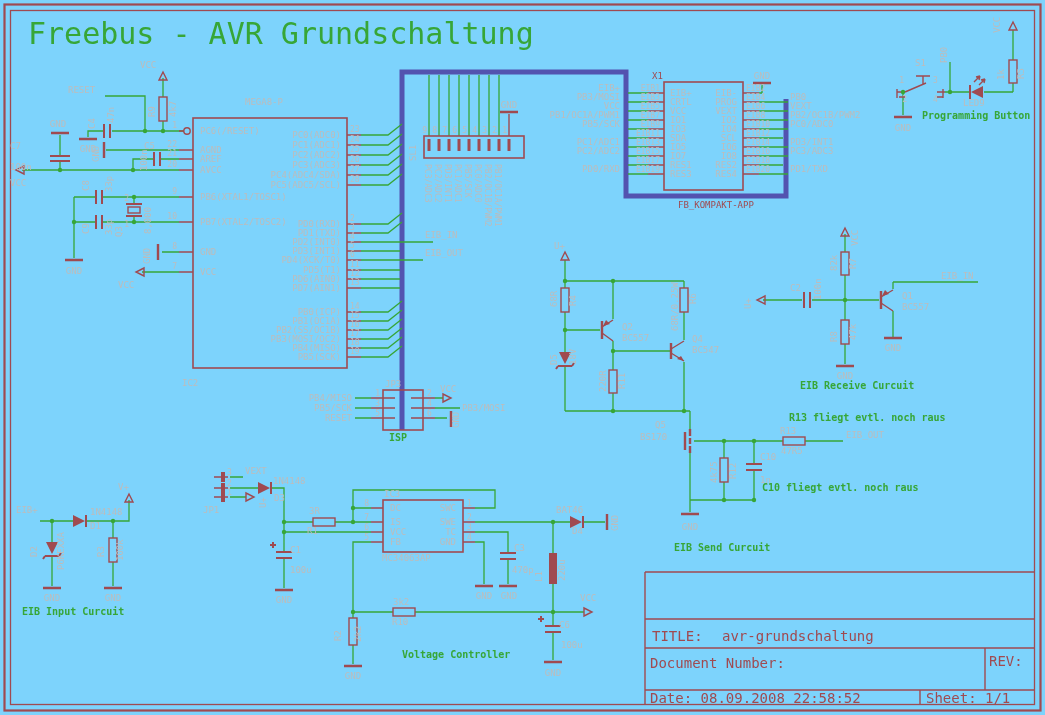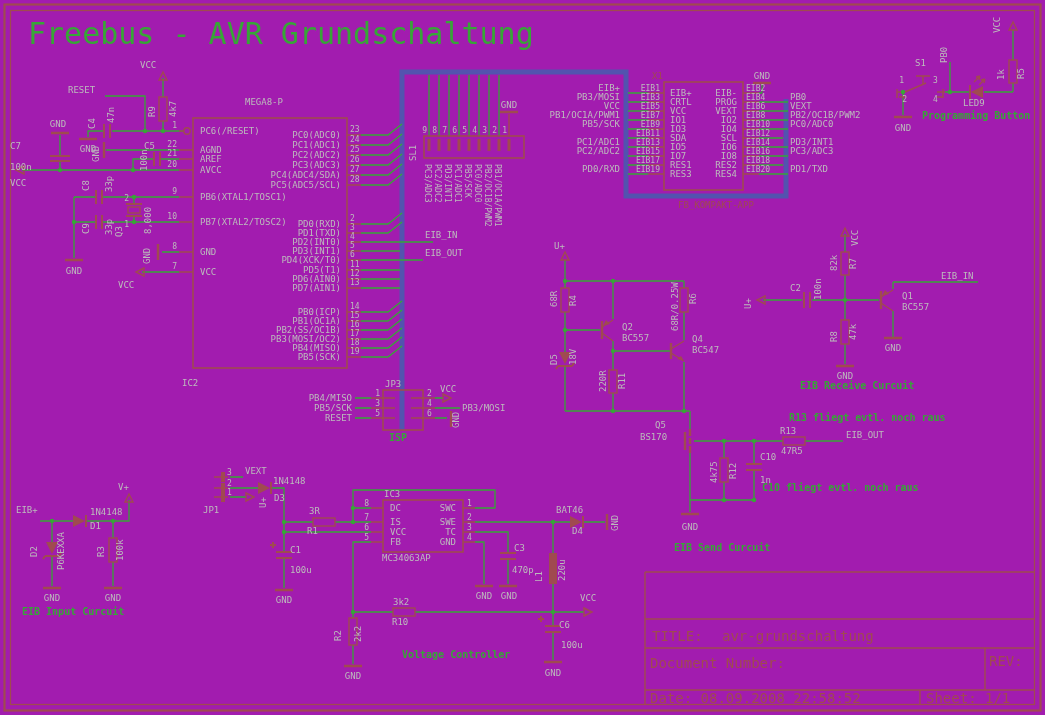--- a/index.html
+++ b/index.html
@@ -1,16 +1,16 @@
 <!DOCTYPE html>
 <html><head>
 <meta charset="utf-8">
 <style>
   html,body{margin:0;padding:0;background:#e8e8e8;}
-  #stage{position:relative;width:1045px;height:715px;background:#a21caf;overflow:hidden;}
+  #stage{position:relative;width:1045px;height:715px;background:#7dd3fc;overflow:hidden;}
   svg{display:block;}
   text{font-family:"DejaVu Sans Mono","Liberation Mono",monospace;fill:#bcbcbc;}
   .g{font-size:9px;}
   .s{font-size:8px;}
   .n{font-size:10px;font-weight:bold;fill:#37a637;}
   .r{font-size:9px;fill:#a04a50;}
   .tb{font-size:14px;fill:#a04a50;}
   .t{font-size:30px;fill:#37a637;}
   .wire{stroke:#37a637;stroke-width:1.3;fill:none;}
   .red{stroke:#a04a50;stroke-width:1.4;fill:none;}

